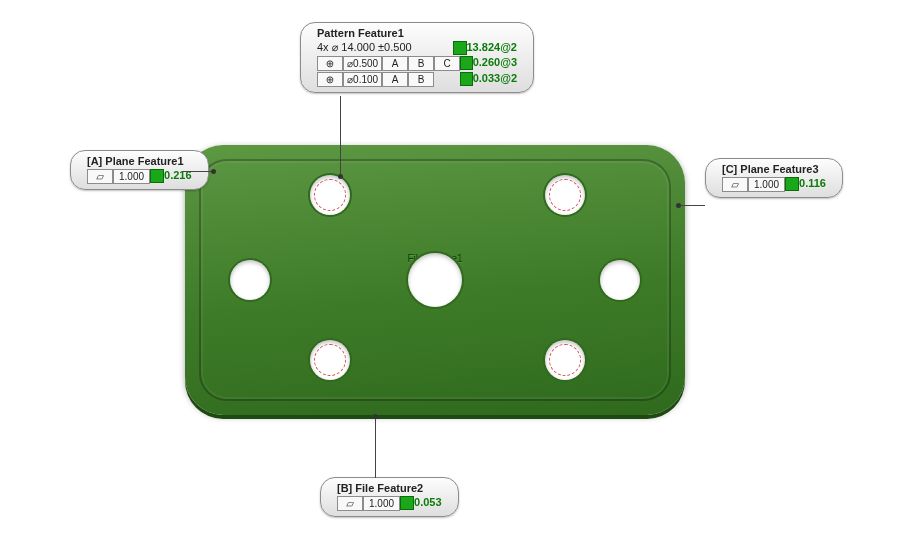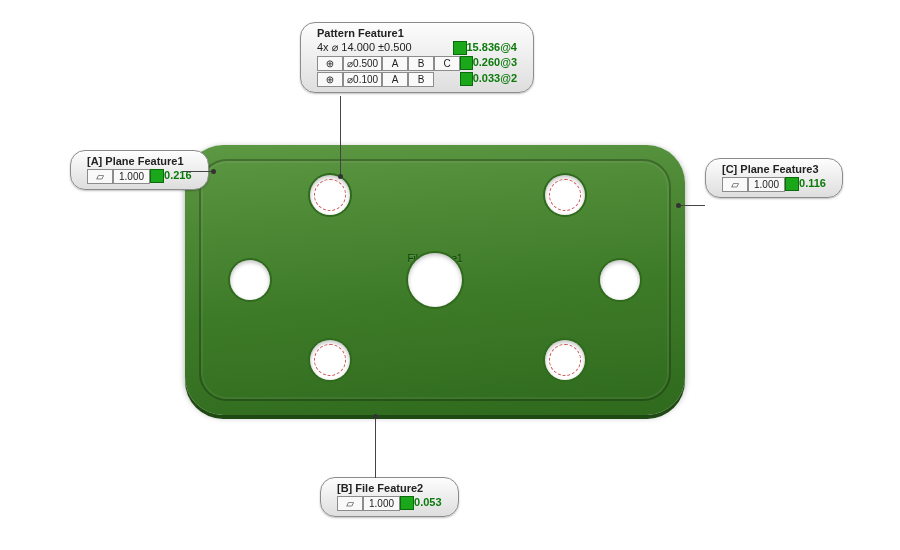--- a/index.html
+++ b/index.html
@@ -58,21 +58,21 @@
     <div class="hole med" style="left:45px; top:115px"></div>
     <div class="hole med" style="left:415px;top:115px"></div>
   </div>
 
   <div class="callout" style="left:300px;top:22px;width:200px">
     <div class="title">Pattern Feature1</div>
     <div class="row">
       <span>4x  ⌀ 14.000 ±0.500</span>
       <span style="flex:1"></span>
       <span class="swatch"></span>
-      <span class="val">15.836@4</span>
+      <span class="val">13.824@2</span>
     </div>
     <div class="row">
       <span class="cell sym">⊕</span>
       <span class="cell">⌀0.500</span>
       <span class="cell">A</span>
       <span class="cell">B</span>
       <span class="cell">C</span>
       <span style="flex:1"></span>
       <span class="swatch"></span>
       <span class="val">0.260@3</span>

